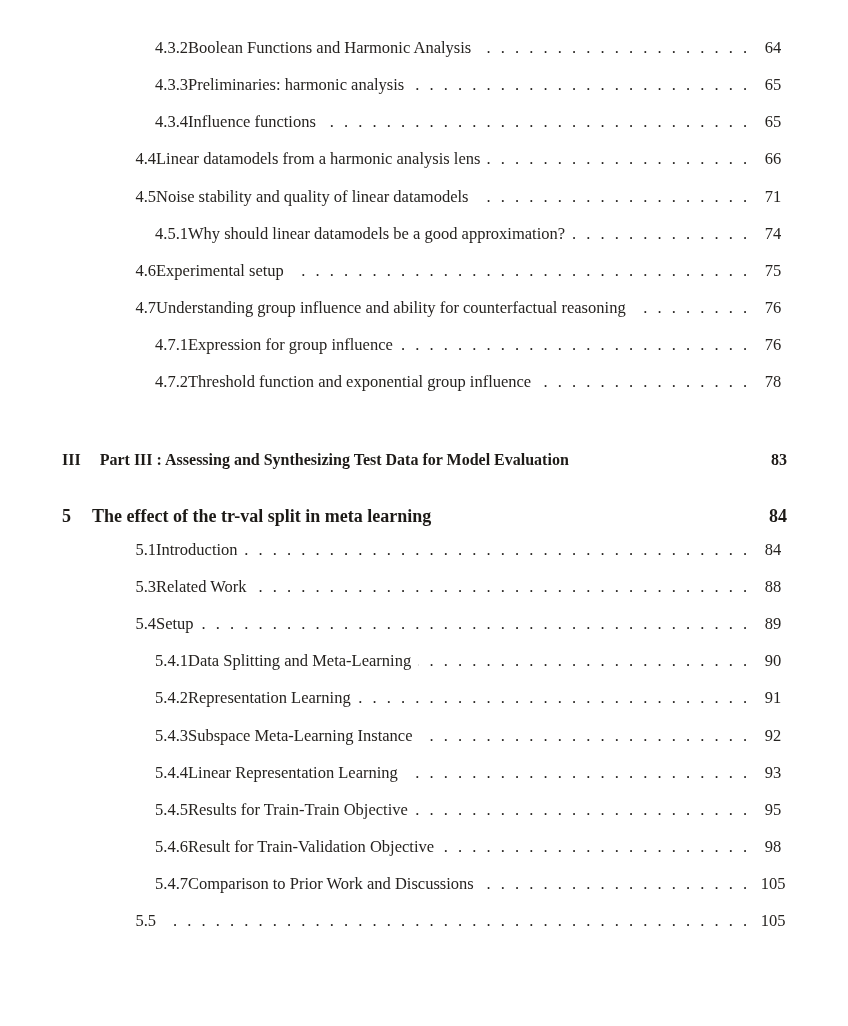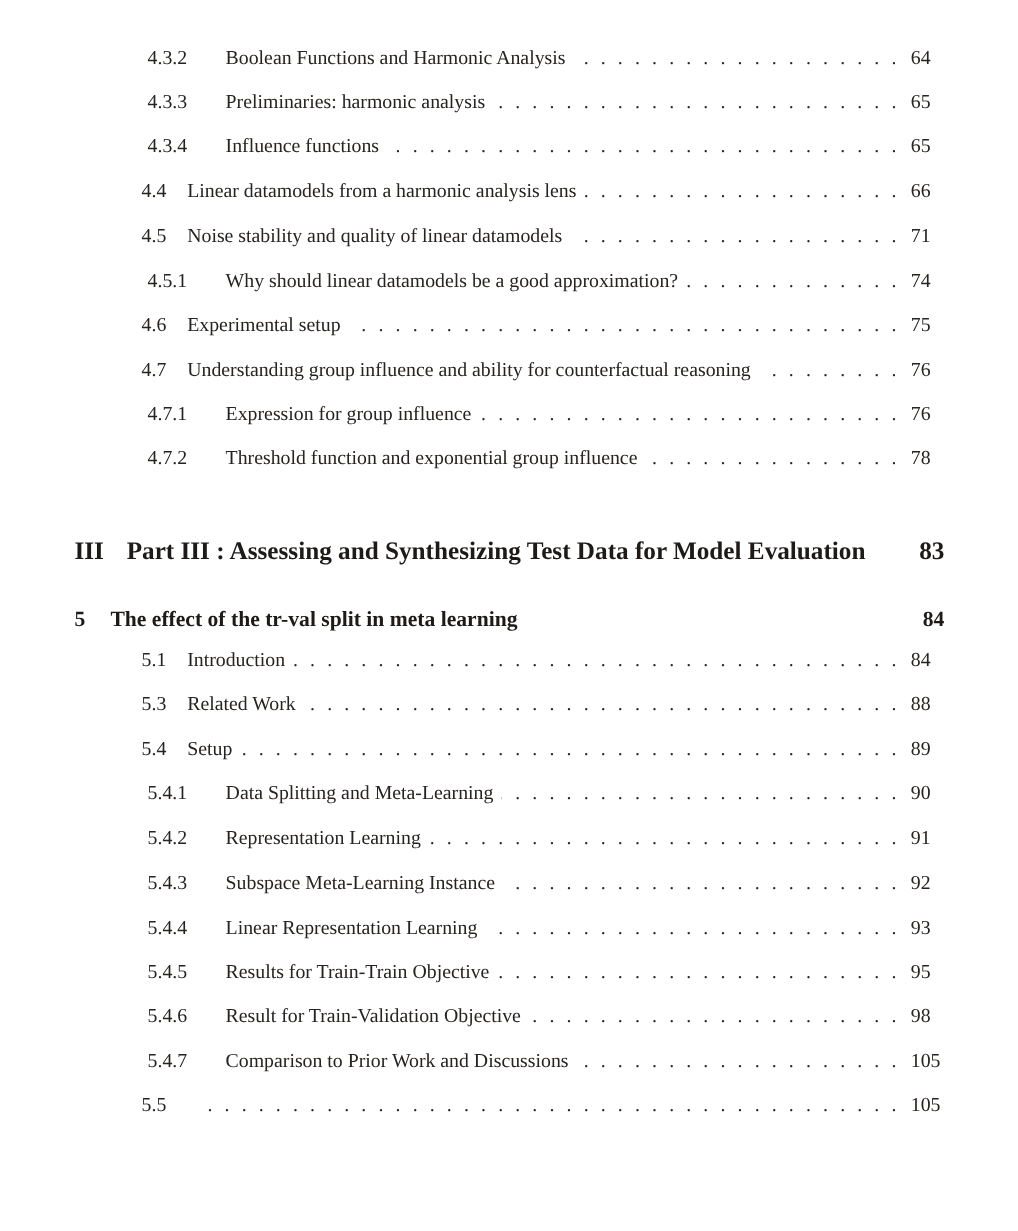--- a/index.html
+++ b/index.html
@@ -24,49 +24,49 @@
     display: flex;
     align-items: baseline;
     height: 37.15px;
     line-height: 37.15px;
     padding-right: 61px;
     font-size: 16.5px;
     white-space: nowrap;
   }
   .row.sec { padding-left: 118px; }
   .row.sub { padding-left: 123px; }
-  .row .num { flex: none; }
+  .row .num { flex: none; text-align: right; }
   .row.sec .num { width: 38px; }
   .row.sub .num { width: 65px; }
   .row .title { flex: none; }
   .leader {
     flex: 1;
     min-width: 14px;
     display: flex;
     justify-content: flex-end;
     overflow: hidden;
     margin: 0 12px 0 7px;
   }
   .leader::after {
     content: ". . . . . . . . . . . . . . . . . . . . . . . . . . . . . . . . . . . . . . . . . . . . . . . . . . . . . . . . . . . .";
     white-space: pre;
     word-spacing: 6px;
     flex: none;
   }
   .pg {
     flex: none;
     min-width: 28px;
-    text-align: left;
+    text-align: center;
   }
   
   .part {
     position: relative;
     margin: 41px 0 0 62px;
     width: 725px;
-    font-size: 21px;
+    font-size: 16px;
     font-weight: bold;
     line-height: 37.5px;
     color: #1d1a17;
   }
   .part .pnum { margin-right: 19px; }
   .part .ppg {
     position: absolute;
     right: 0;
     bottom: 0;
   }

